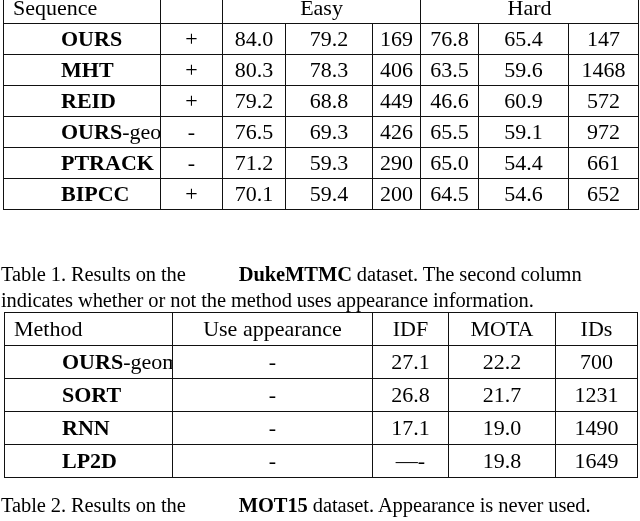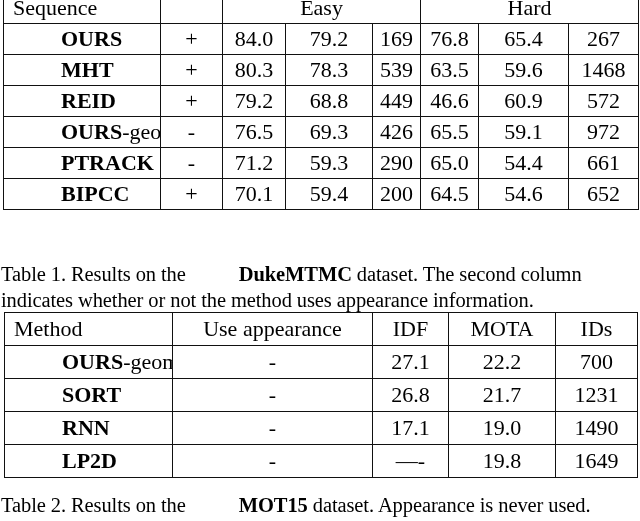--- a/index.html
+++ b/index.html
@@ -124,29 +124,29 @@
         </tr>
 
         <tr>
           <td class="name"><span class="b">OURS</span><span class="sup-geom"></span></td>
           <td class="b">+</td>
           <td class="b">84.0</td>
           <td class="b">79.2</td>
           <td class="b">169</td>
           <td class="b">76.8</td>
           <td class="b">65.4</td>
-          <td class="b">267</td>
+          <td class="b">147</td>
         </tr>
 
         <tr>
           <td class="name"><span class="b">MHT</span><span class="sup-geom"></span></td>
           <td>+</td>
           <td>80.3</td>
           <td>78.3</td>
-          <td>539</td>
+          <td>406</td>
           <td>63.5</td>
           <td>59.6</td>
           <td>1468</td>
         </tr>
 
         <tr>
           <td class="name"><span class="b">REID</span><span class="sup-geom"></span></td>
           <td>+</td>
           <td>79.2</td>
           <td>68.8</td>

